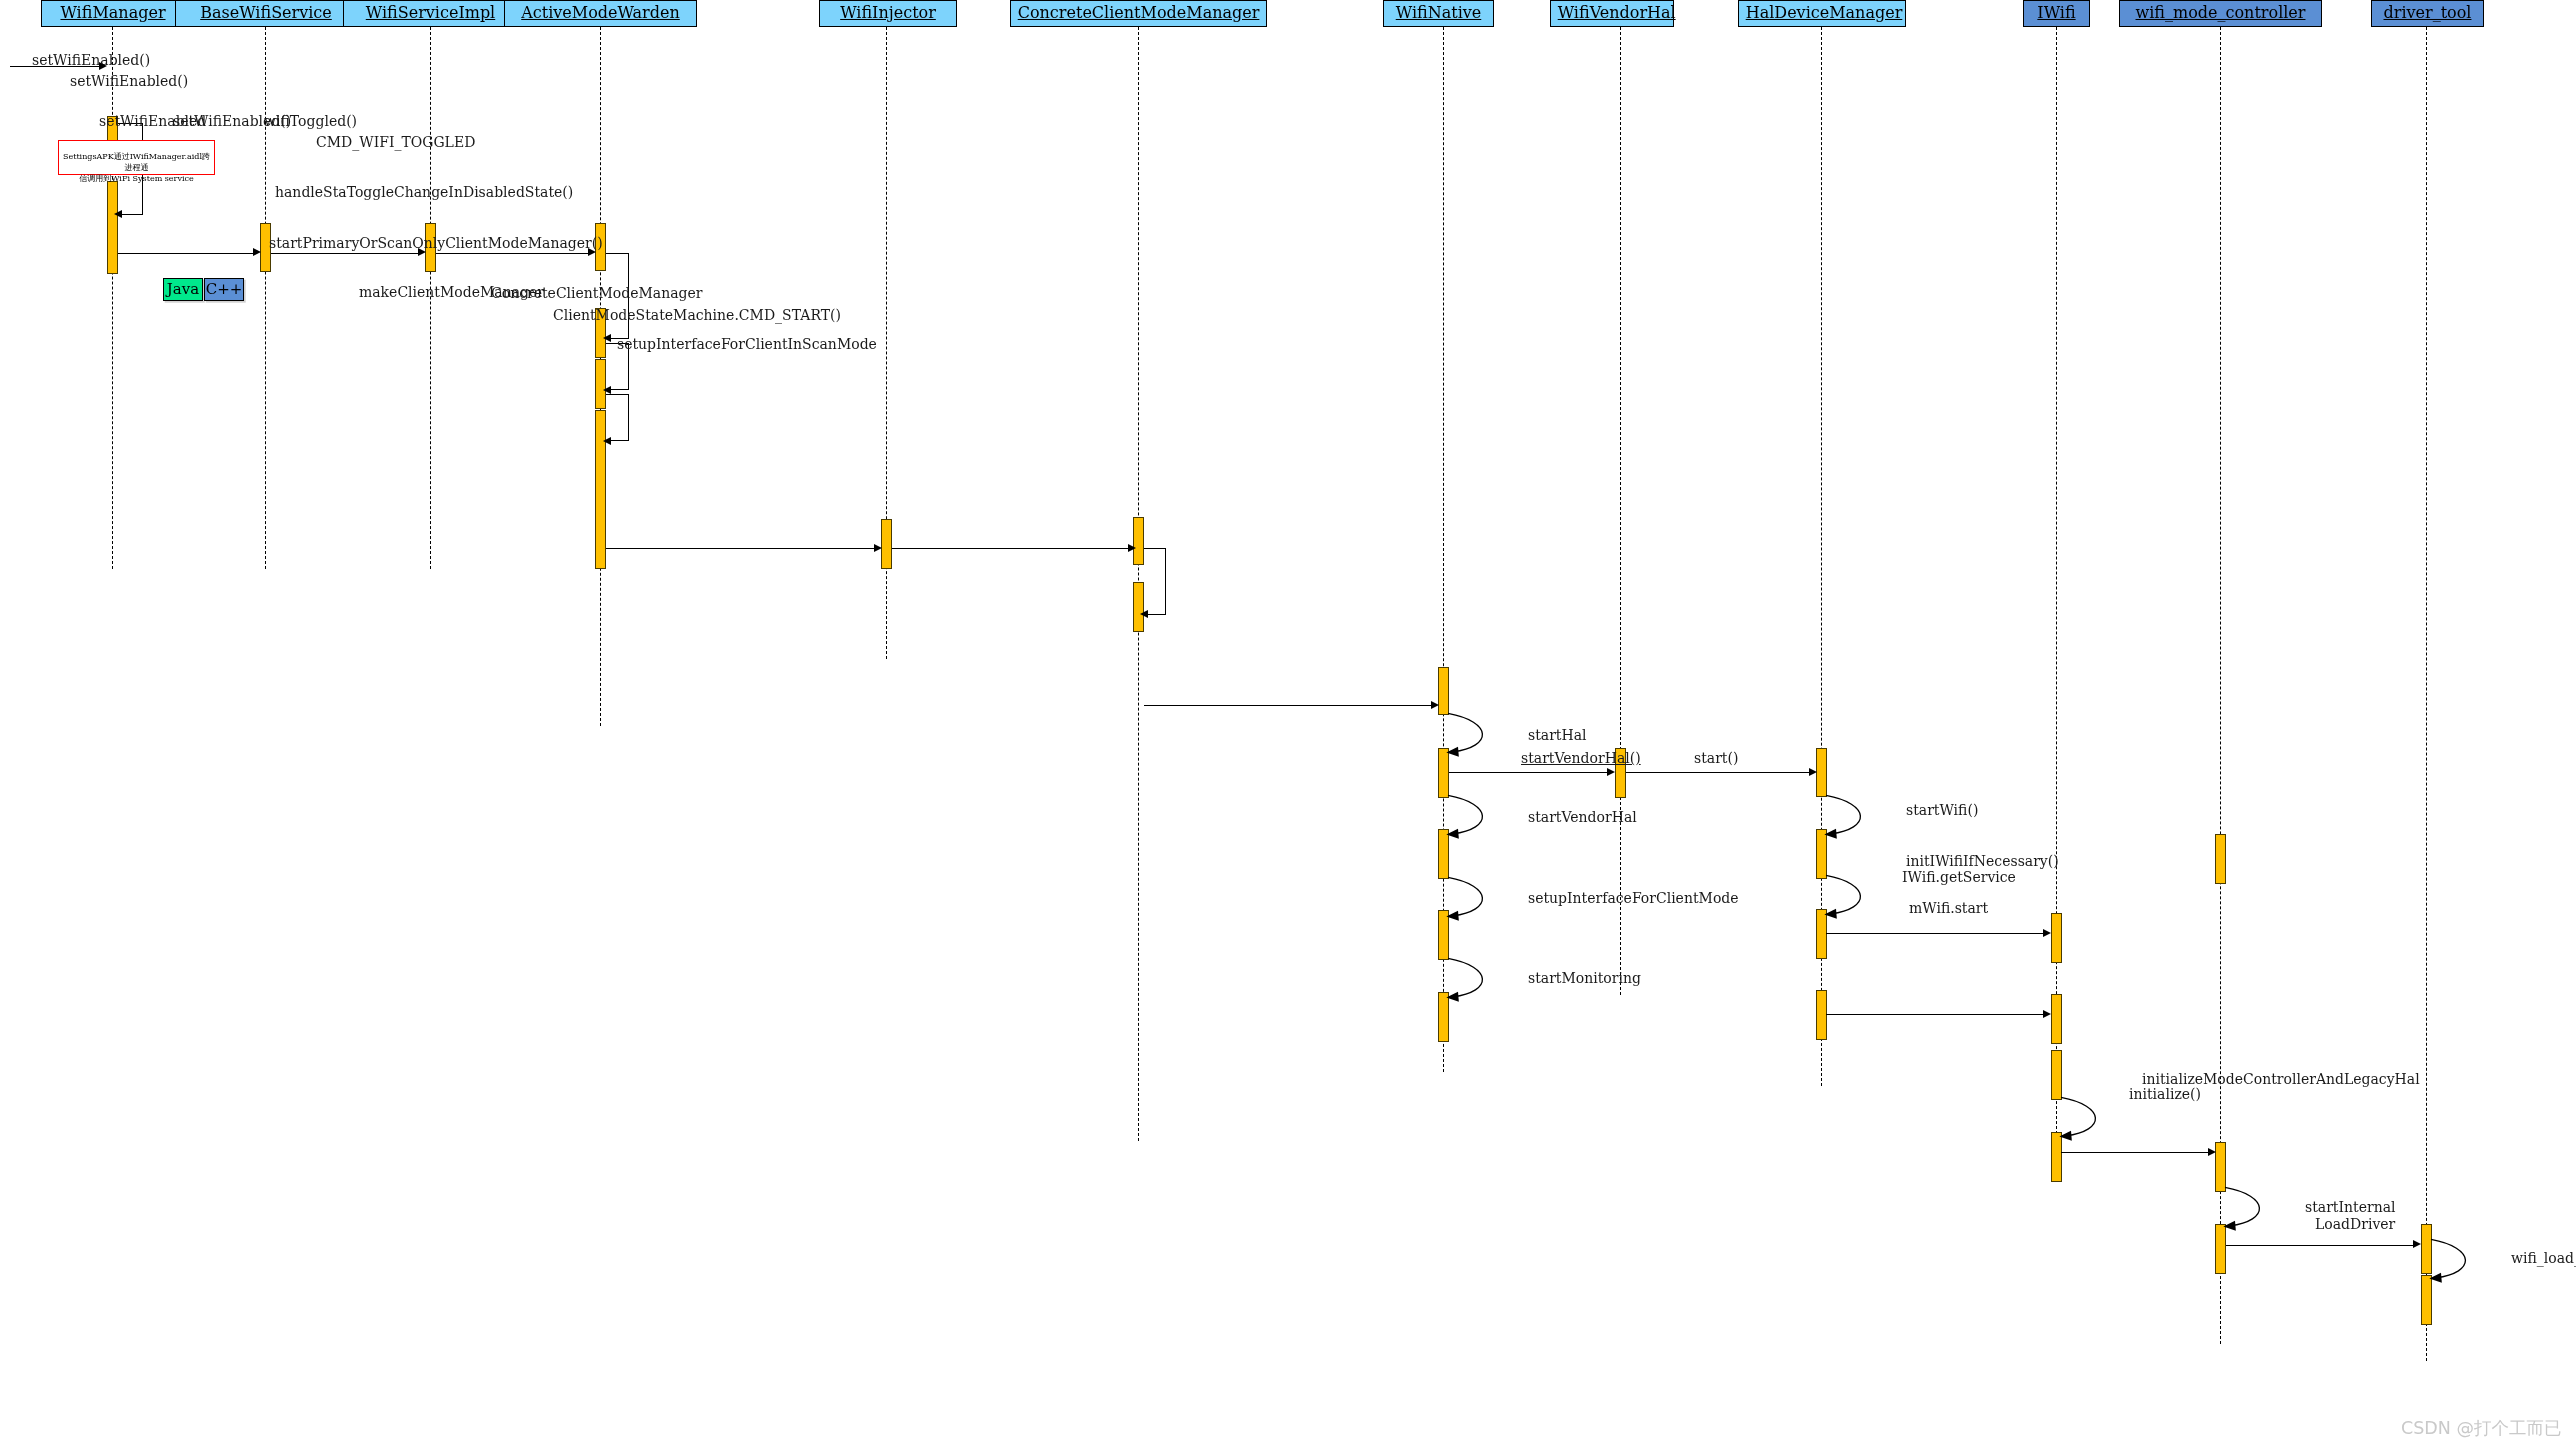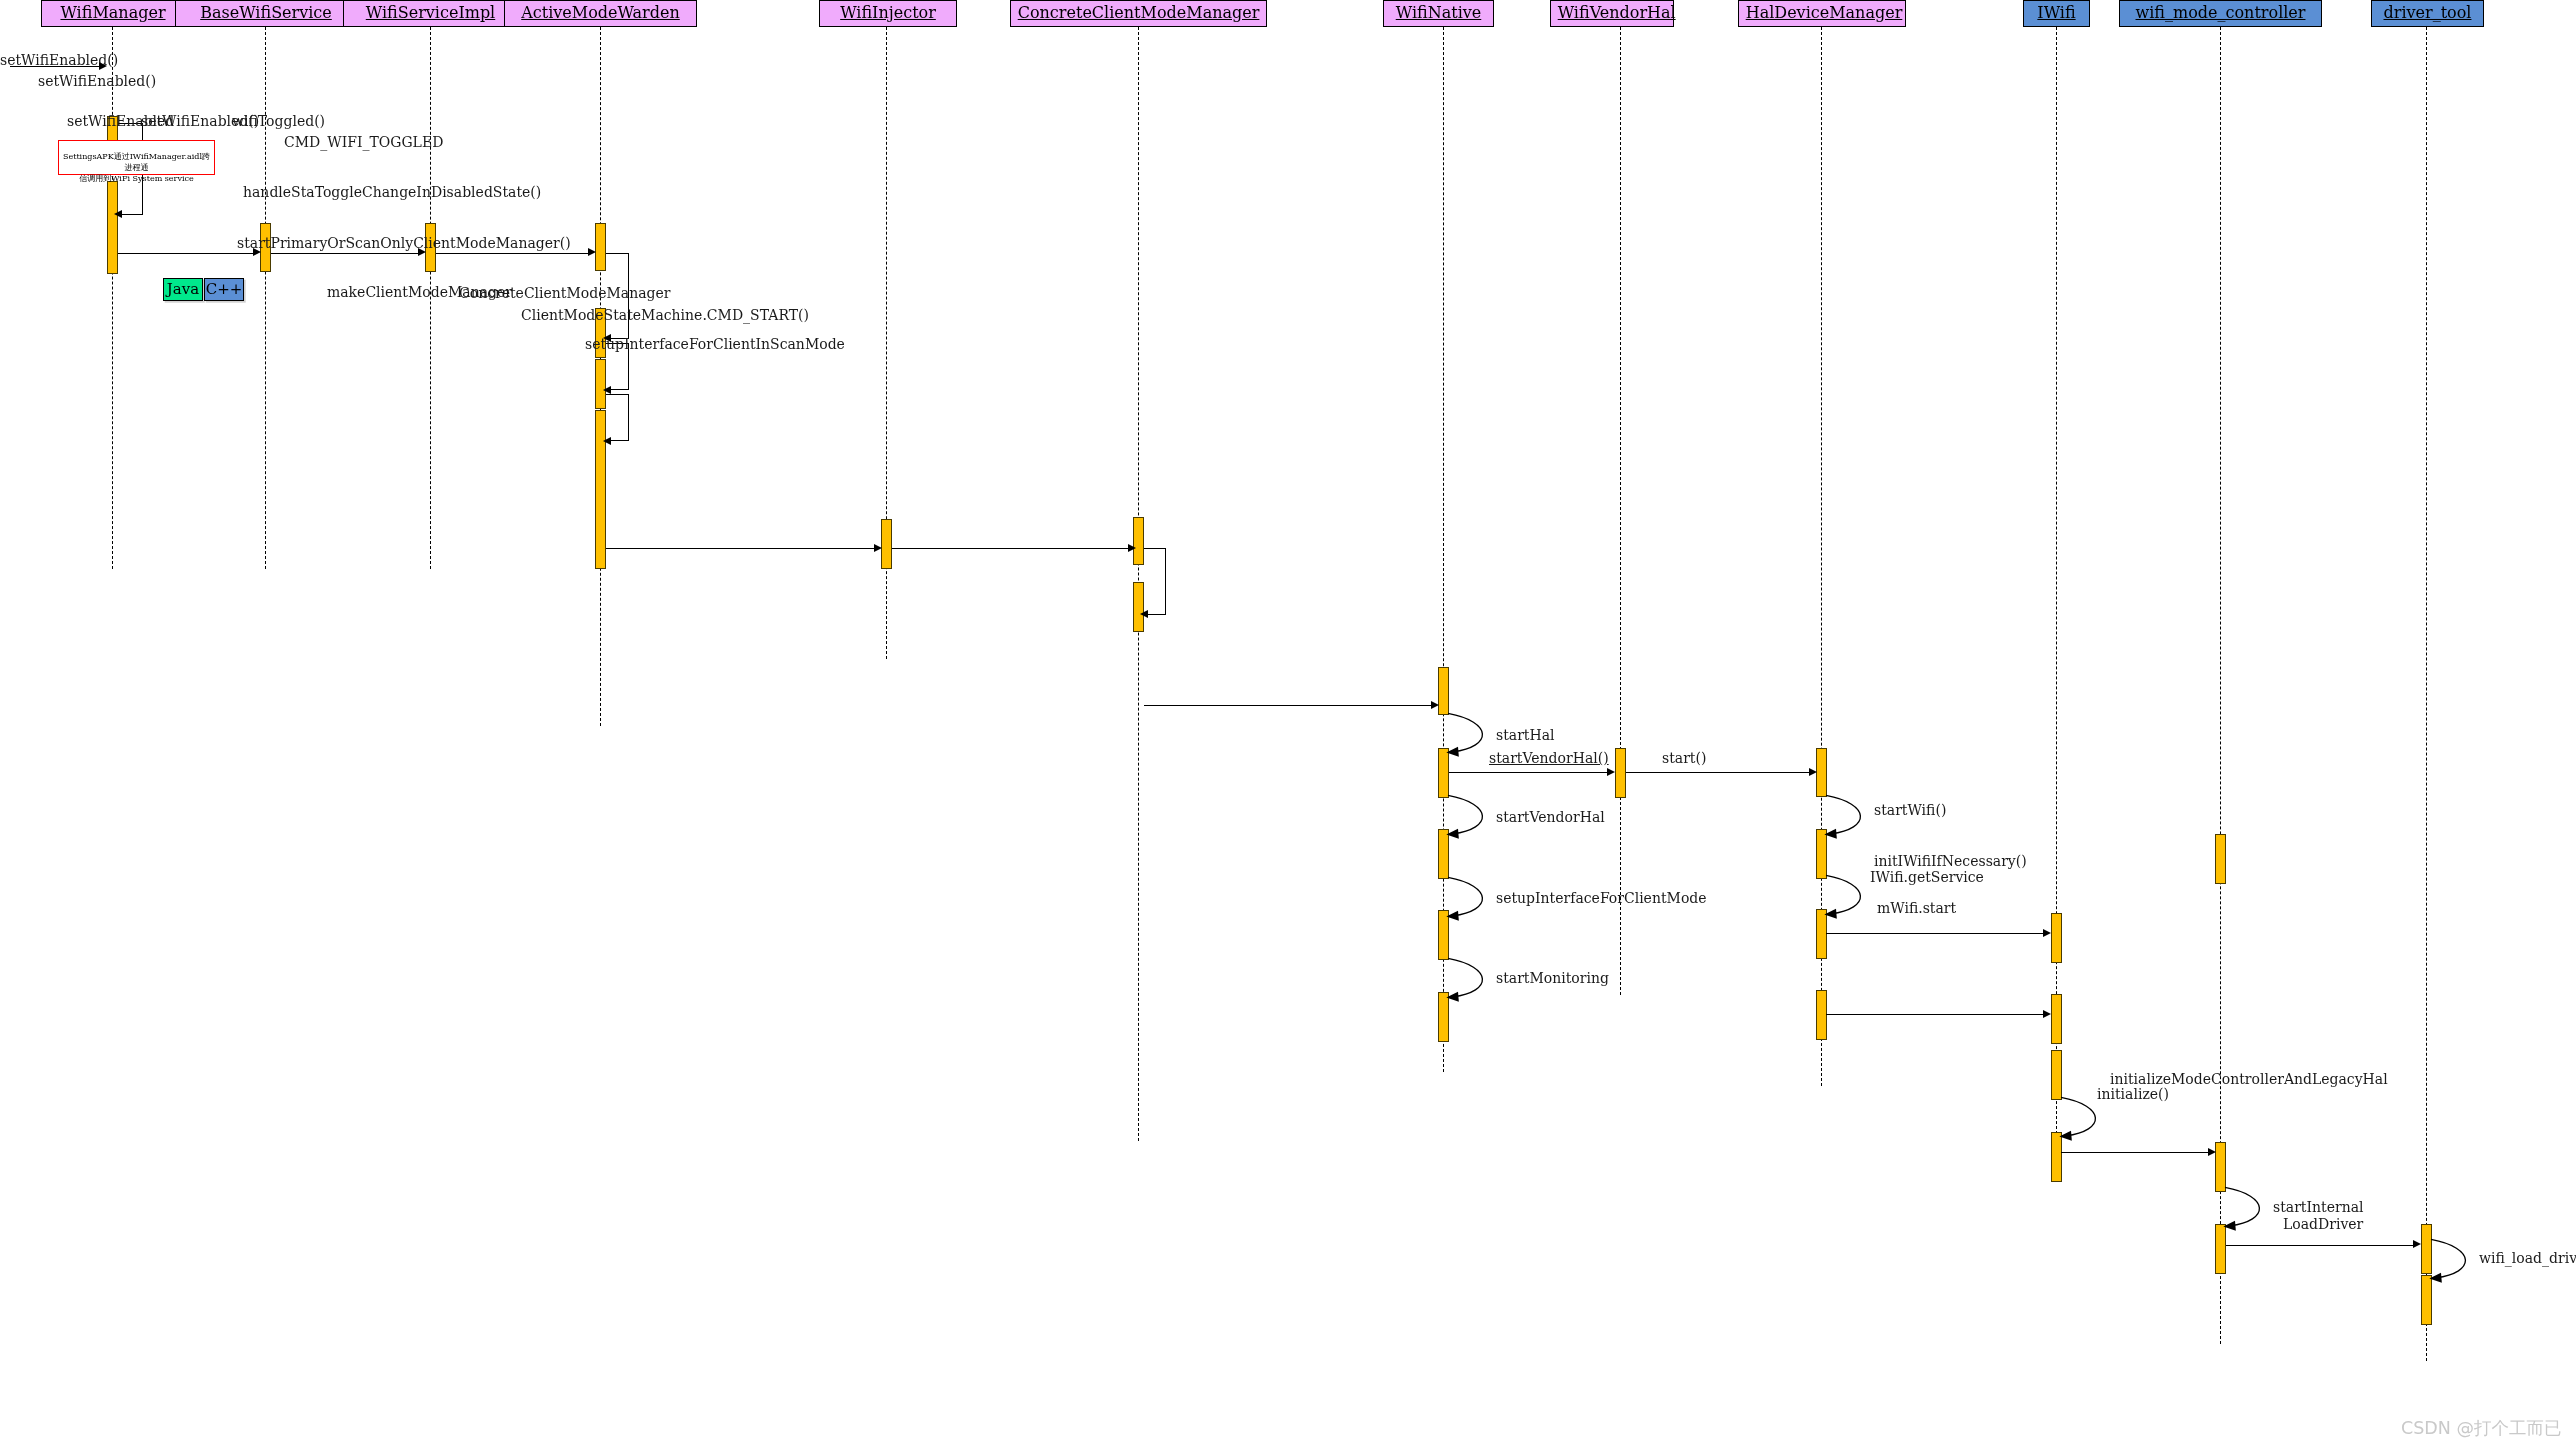--- a/index.html
+++ b/index.html
@@ -29,21 +29,21 @@
     font-size: 16px;
     line-height: 23px;
     height: 27px;
     top: 0px;
     padding: 0 6.7px;
   }
   .participant .pname {
     text-decoration: underline;
     display: inline-block;
   }
-  .p-java { background: #f0abfc; color: #000; }
+  .p-java { background: #7dd3fc; color: #000; }
   .p-cpp  { background: #5b8fd4; color: #000; }
 
   
   .lifeline {
     position: absolute;
     width: 0;
     border-left: 1.7px dashed #000000;
   }
 
   
@@ -75,20 +75,21 @@
     border-bottom: 4.2px solid transparent;
     border-right: 8.3px solid #000000;
   }
   .msg-label {
     position: absolute;
     font-family: "DejaVu Serif", serif;
     font-size: 14px;
     color: #1a1a1a;
     white-space: nowrap;
     line-height: 16px;
+    padding-left: 32px;
   }
 
   
   .hook {
     position: absolute;
     border-top: 1.3px solid #000000;
     border-right: 1.3px solid #000000;
     border-bottom: 1.3px solid #000000;
     box-sizing: border-box;
     background: transparent;

